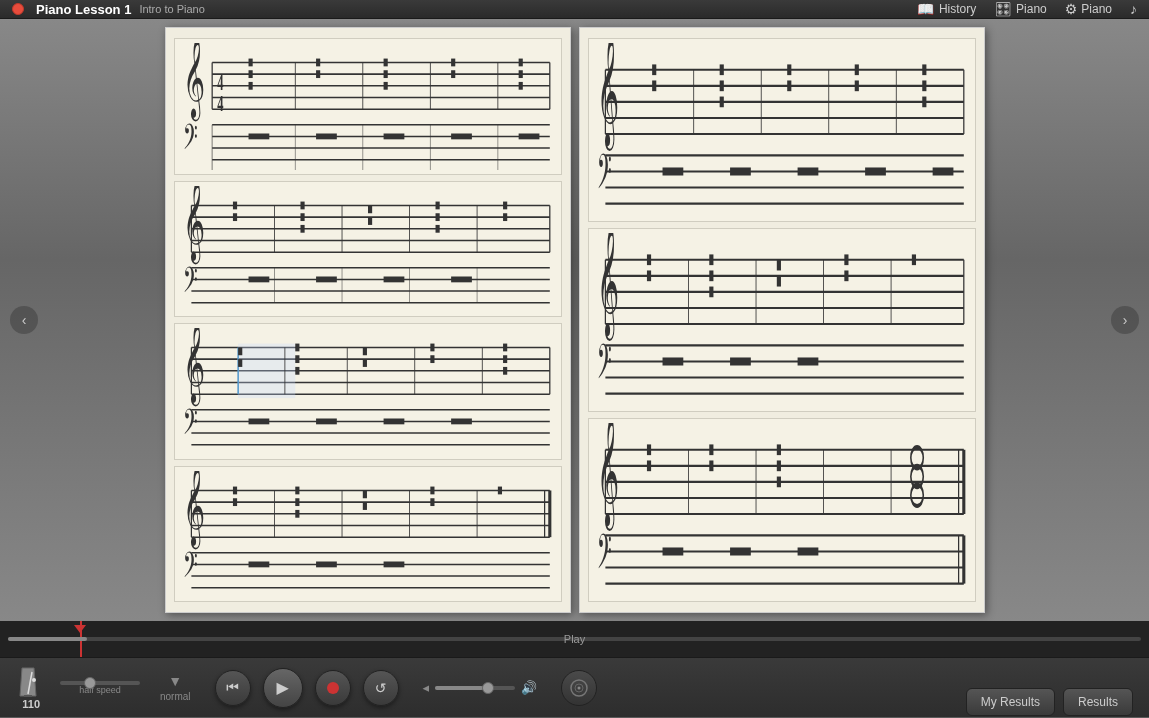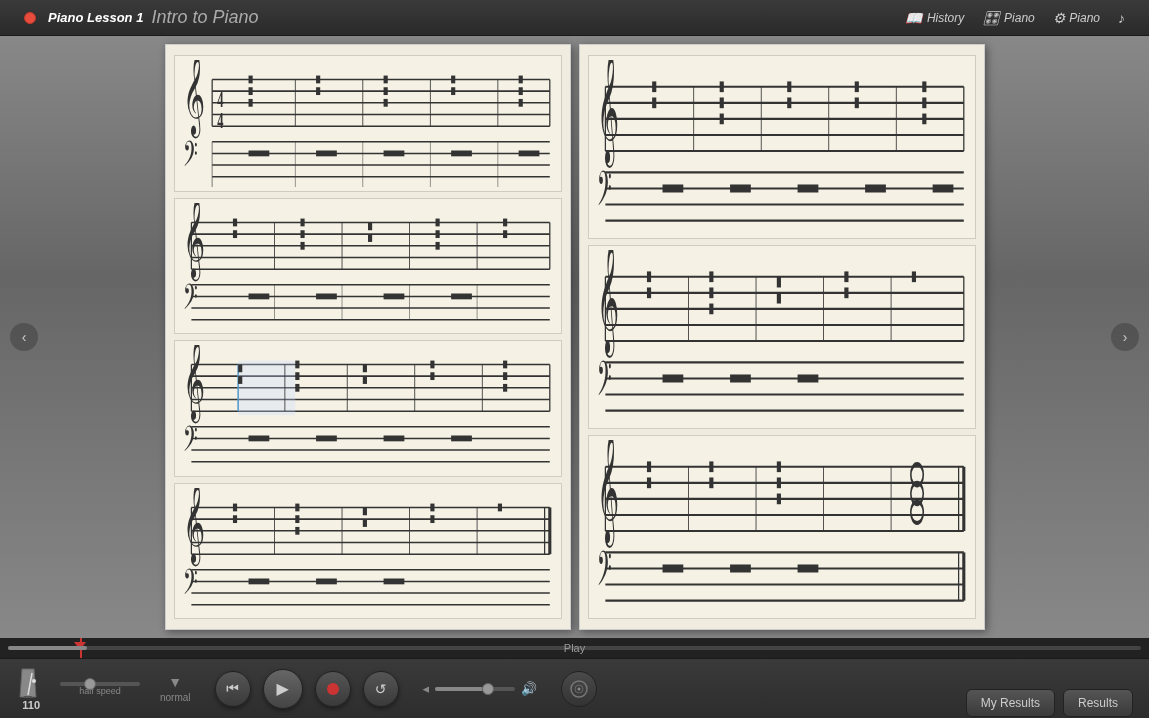--- a/index.html
+++ b/index.html
@@ -7,44 +7,43 @@
       width: 1149px;
       height: 718px;
       background: #5a5a5a;
       font-family: -apple-system, BlinkMacSystemFont, 'Helvetica Neue', Arial, sans-serif;
       overflow: hidden;
       position: relative;
     }
 
     
     #titlebar {
-      height: 36px;
+      height: 19px;
       background: linear-gradient(to bottom, #3a3a3a, #2a2a2a);
       display: flex;
       align-items: center;
-      padding: 0 24px;
+      padding: 0 12px;
       border-bottom: 1px solid #1a1a1a;
-      font-style: italic;
     }
     .close-btn {
       width: 12px; height: 12px;
       background: #e74c3c;
       border-radius: 50%;
       margin-right: 6px;
       border: 1px solid #c0392b;
     }
     #app-title {
       color: #ffffff;
       font-size: 13px;
       font-weight: 600;
       margin-left: 6px;
     }
     #app-subtitle {
       color: #aaaaaa;
-      font-size: 18px;
+      font-size: 11px;
       margin-left: 8px;
     }
     .titlebar-spacer { flex: 1; }
     .titlebar-btn {
       display: flex;
       align-items: center;
       gap: 4px;
       color: #cccccc;
       font-size: 12px;
       margin-left: 18px;
@@ -116,21 +115,21 @@
       min-height: 60px;
     }
 
     .staff-svg {
       width: 100%;
       height: 100%;
     }
 
     
     #progress-bar-container {
-      height: 20px;
+      height: 36px;
       background: #222;
       display: flex;
       align-items: center;
       padding: 0 8px;
       position: relative;
     }
     #playhead {
       position: absolute;
       left: 80px;
       top: 0;

